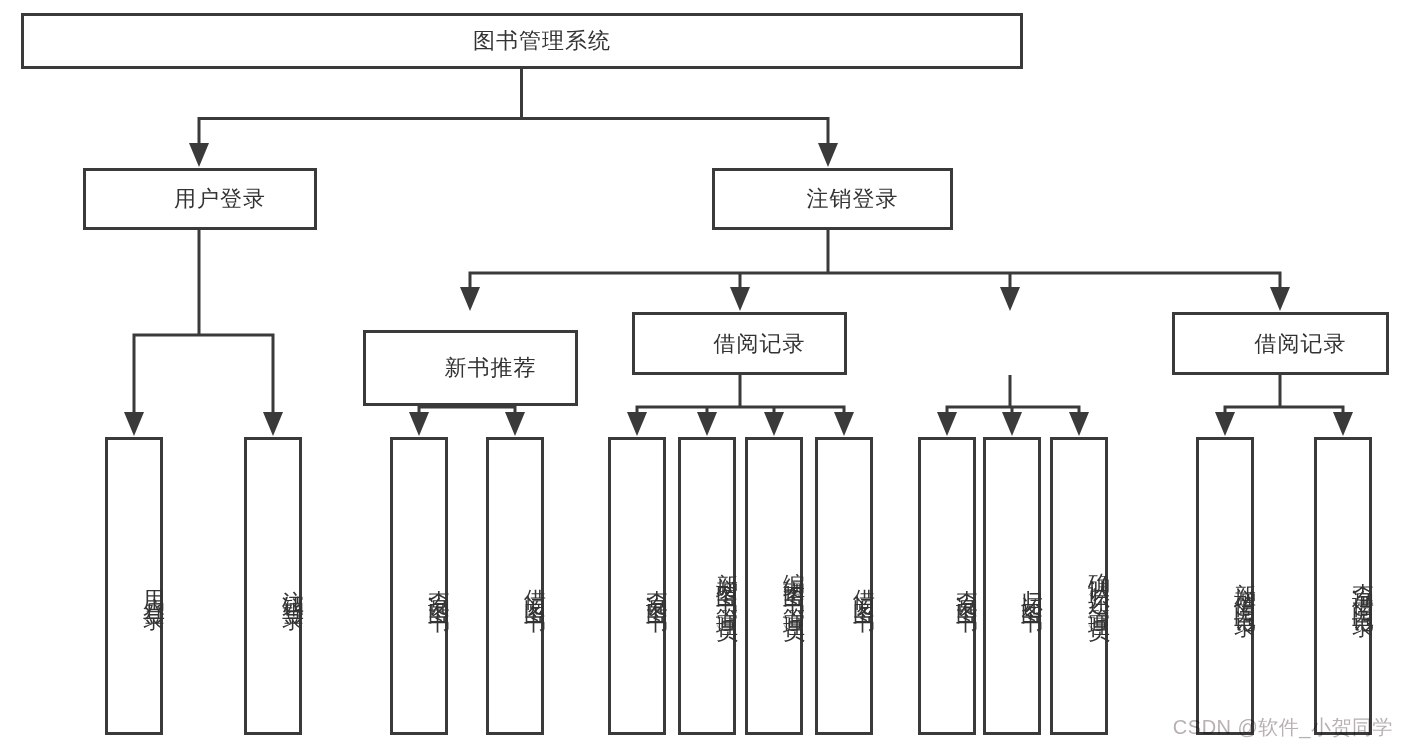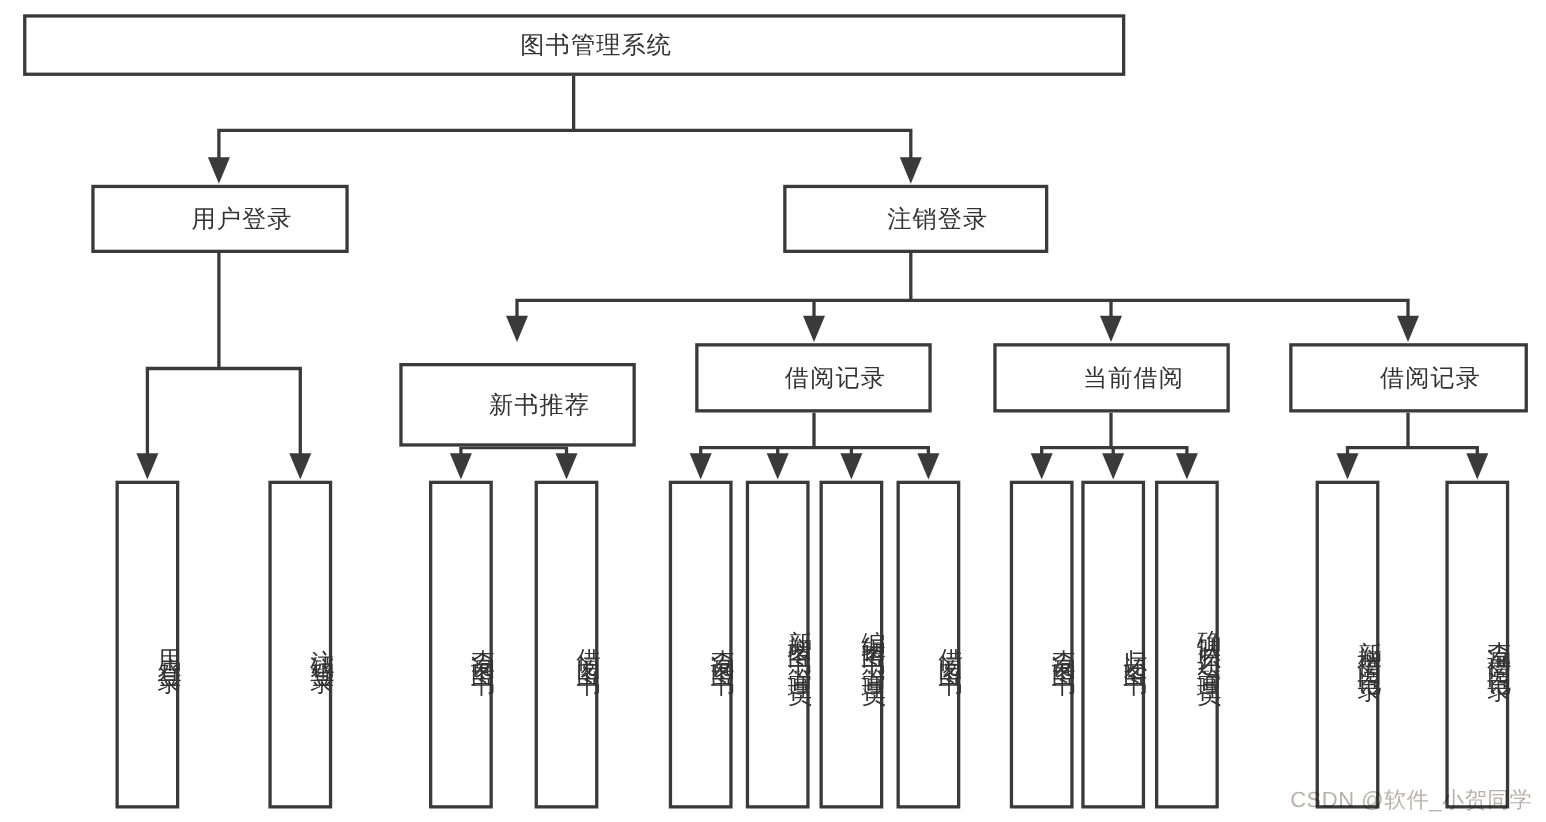--- a/index.html
+++ b/index.html
@@ -94,23 +94,20 @@
   <div class="box" style="left:712px;top:168px;width:241px;height:62px">
     <span class="hlbl">注销登录</span>
   </div>
 
   <div class="box" style="left:363px;top:330px;width:215px;height:76px">
     <span class="hlbl">新书推荐</span>
   </div>
   <div class="box" style="left:632px;top:312px;width:215px;height:63px">
     <span class="hlbl">借阅记录</span>
   </div>
-  <div class="box" style="left:903px;top:312px;width:215px;height:63px">
-    <span class="hlbl">当前借阅</span>
-  </div>
   <div class="box" style="left:1172px;top:312px;width:217px;height:63px">
     <span class="hlbl">借阅记录</span>
   </div>
 
   <div class="box leaf" style="left:105px">
     <span class="vlbl">用户登录</span>
   </div>
   <div class="box leaf" style="left:244px">
     <span class="vlbl">注销登录</span>
   </div>

